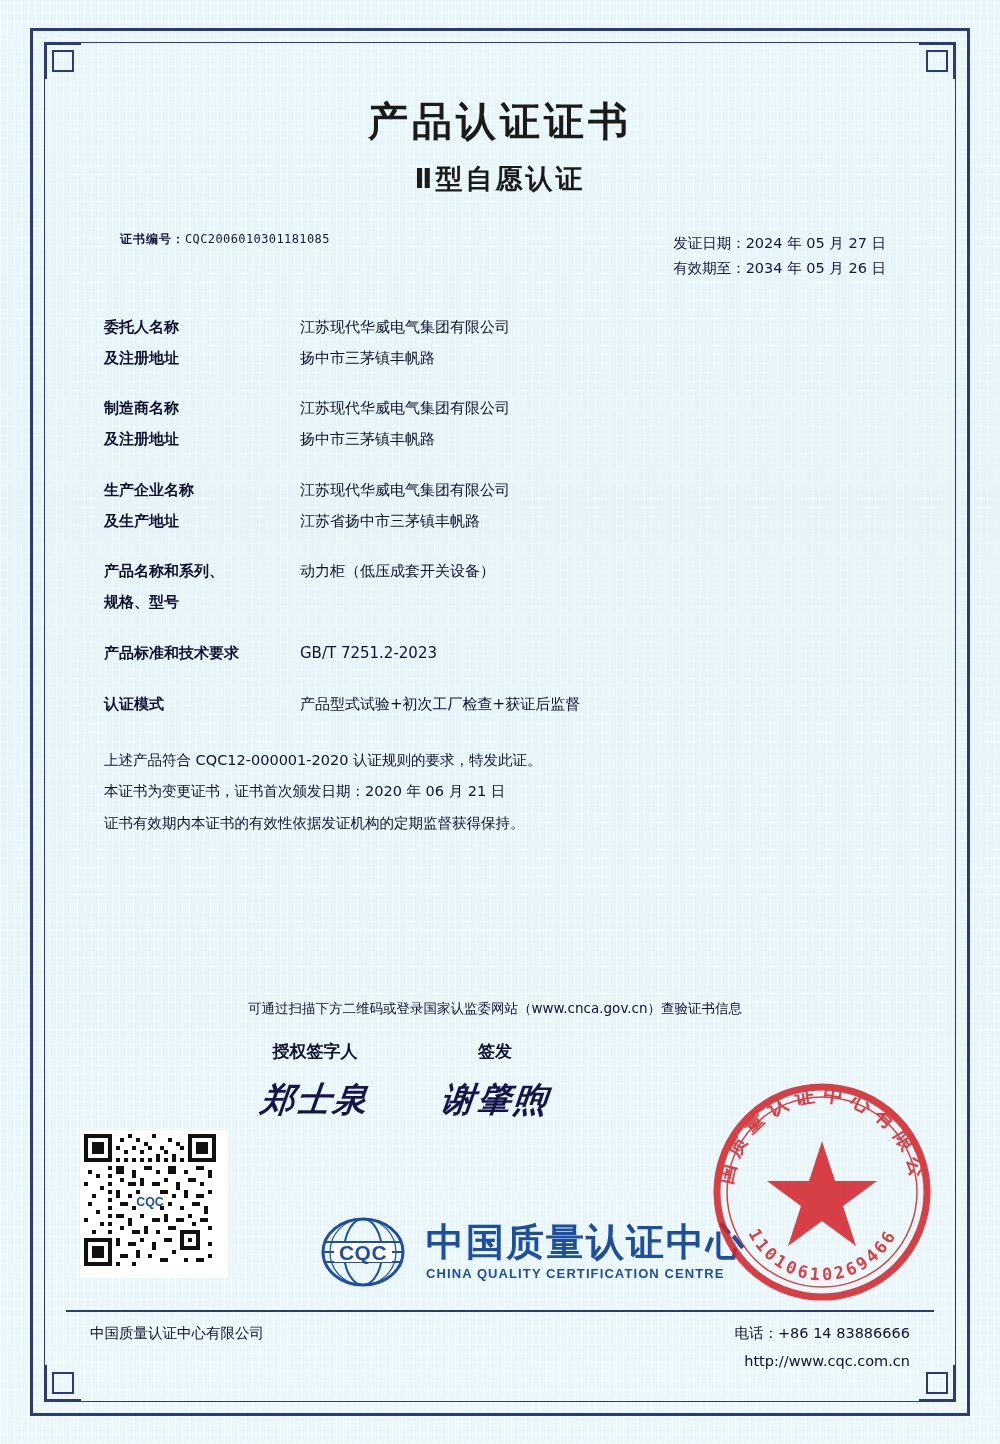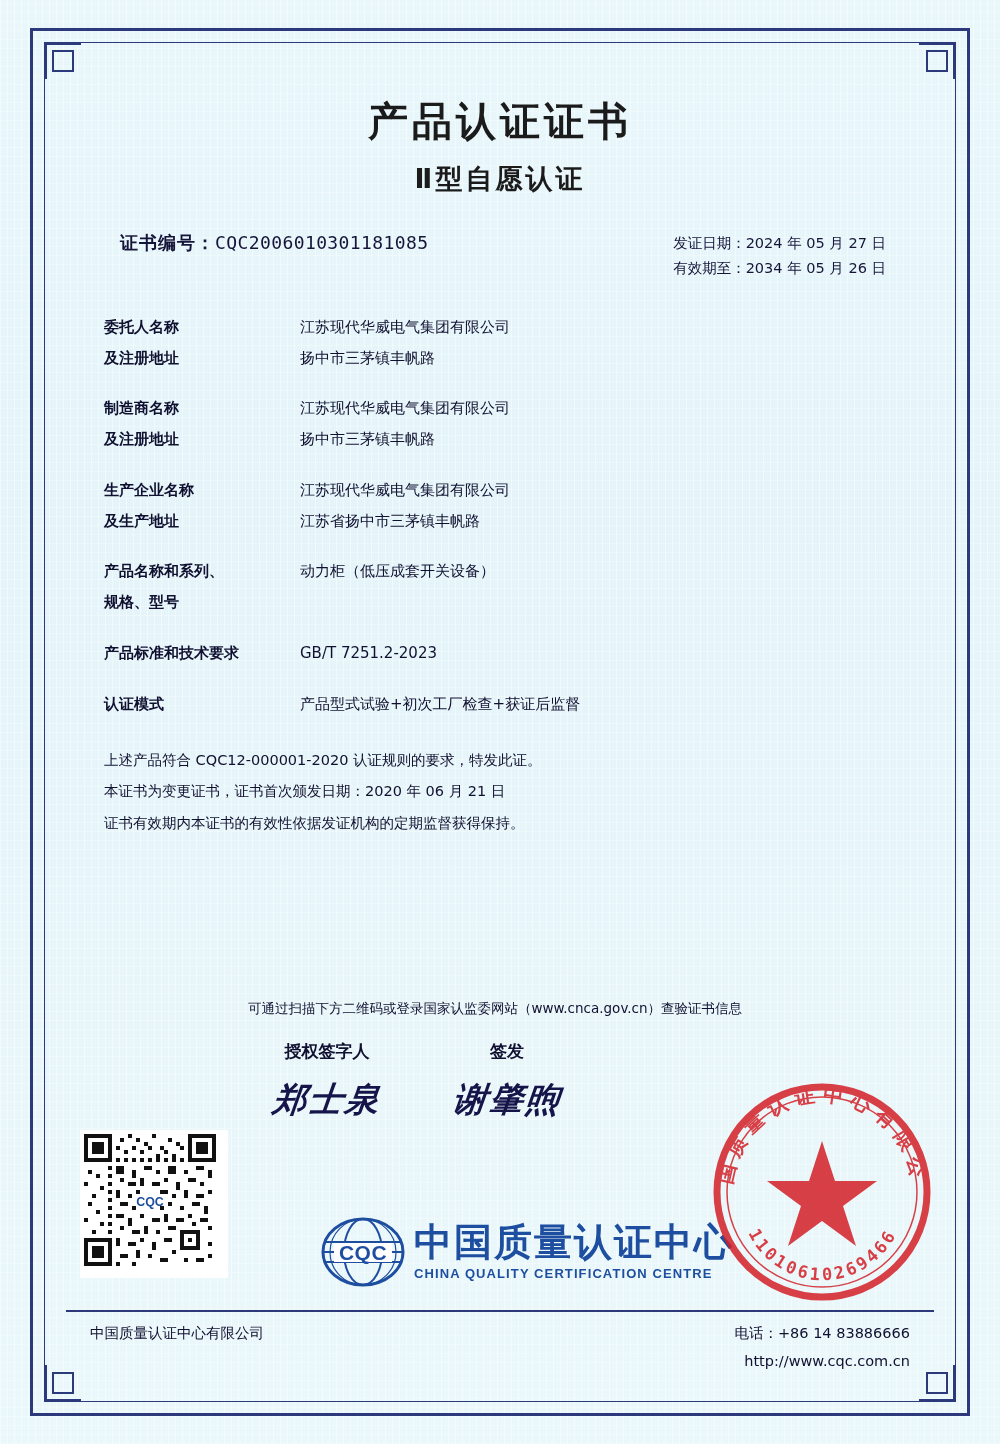--- a/index.html
+++ b/index.html
@@ -95,21 +95,21 @@
 
   
   .meta-row {
     display: flex;
     justify-content: space-between;
     align-items: flex-start;
     margin-top: 34px;
     padding: 0 24px 0 30px;
   }
   .cert-no {
-    font-size: 18px;
+    font-size: 12px;
     color: #15153a;
     font-family: "DejaVu Sans", "Liberation Sans", sans-serif;
     white-space: nowrap;
   }
   .cert-no .label { font-weight: bold; letter-spacing: 1px; }
   .cert-no .value { font-family: "DejaVu Sans Mono", "Liberation Mono", monospace; letter-spacing: .4px; }
   .dates {
     font-size: 14.5px;
     color: #15153a;
     text-align: left;
@@ -167,21 +167,21 @@
     top: 1000px;
     text-align: center;
     font-size: 13.5px;
     color: #101030;
     font-family: "DejaVu Sans", "Liberation Sans", sans-serif;
   }
 
   
   .sign-area {
     position: absolute;
-    left: 252px;
+    left: 240px;
     top: 1040px;
     width: 330px;
     display: flex;
     justify-content: space-between;
   }
   .sign-col { text-align: center; width: 150px; }
   .sign-label {
     font-size: 17px;
     font-weight: bold;
     color: #101030;
@@ -219,21 +219,21 @@
     display: flex;
     align-items: center;
   }
   .cqc-globe {
     width: 86px;
     height: 74px;
     position: relative;
     flex: 0 0 86px;
   }
   .cqc-text {
-    margin-left: 8px;
+    margin-left: 20px;
   }
   .cqc-cn {
     font-size: 38px;
     font-weight: bold;
     color: #1d4ea0;
     letter-spacing: 2px;
     line-height: 1.05;
     font-family: "DejaVu Sans", "Liberation Sans", sans-serif;
   }
   .cqc-en {

